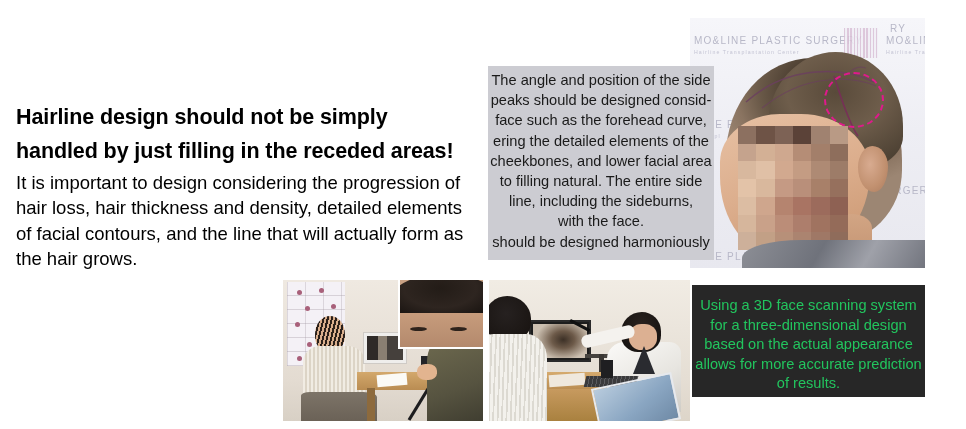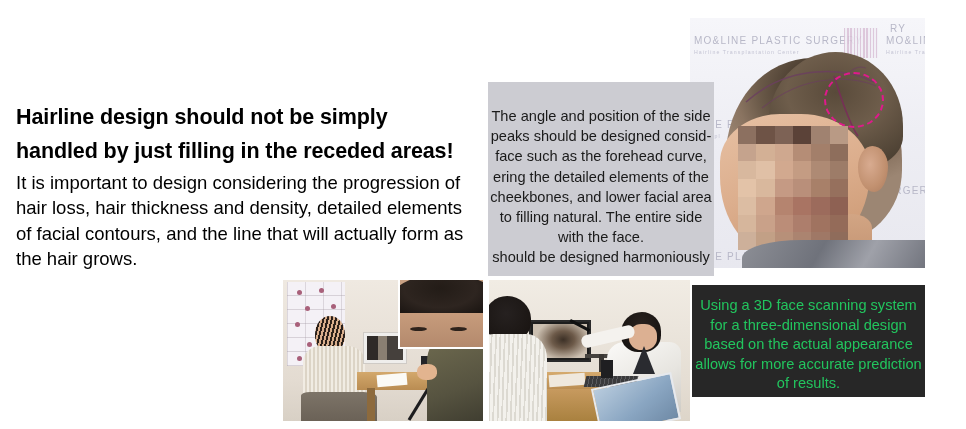--- a/index.html
+++ b/index.html
@@ -41,26 +41,26 @@
     font-size: 18.5px;
     line-height: 25.3px;
     color: #000;
     white-space: nowrap;
   }
 
   
   #gray-callout {
     position: absolute;
     left: 488px;
-    top: 82px;
+    top: 66px;
     width: 226px;
     height: 194px;
     background: #ccccd2;
     box-sizing: border-box;
-    padding-top: 24px;
+    padding-top: 4px;
   }
   #gray-callout .cl {
     font-size: 14.6px;
     line-height: 20.2px;
     text-align: center;
     color: #1a1a1a;
     white-space: nowrap;
   }
 
   
@@ -568,20 +568,21 @@
   <div class="marker-circle"></div>
 </div>
 
 <div id="gray-callout">
   <div class="cl">The angle and position of the side</div>
   <div class="cl">peaks should be designed consid-</div>
   <div class="cl">face such as the forehead curve,</div>
   <div class="cl">ering the detailed elements of the</div>
   <div class="cl">cheekbones, and lower facial area</div>
   <div class="cl">to filling natural. The entire side</div>
+  <div class="cl">line, including the sideburns,</div>
   <div class="cl">with the face.</div>
   <div class="cl">should be designed harmoniously</div>
 </div>
 
 <div id="photo-scan">
   <div class="room-wall"></div>
   <div class="grid-chart">
     <b style="left:10px; top:8px;"></b>
       <b style="left:32px; top:6px;"></b>
     <b style="left:18px; top:24px;"></b>

